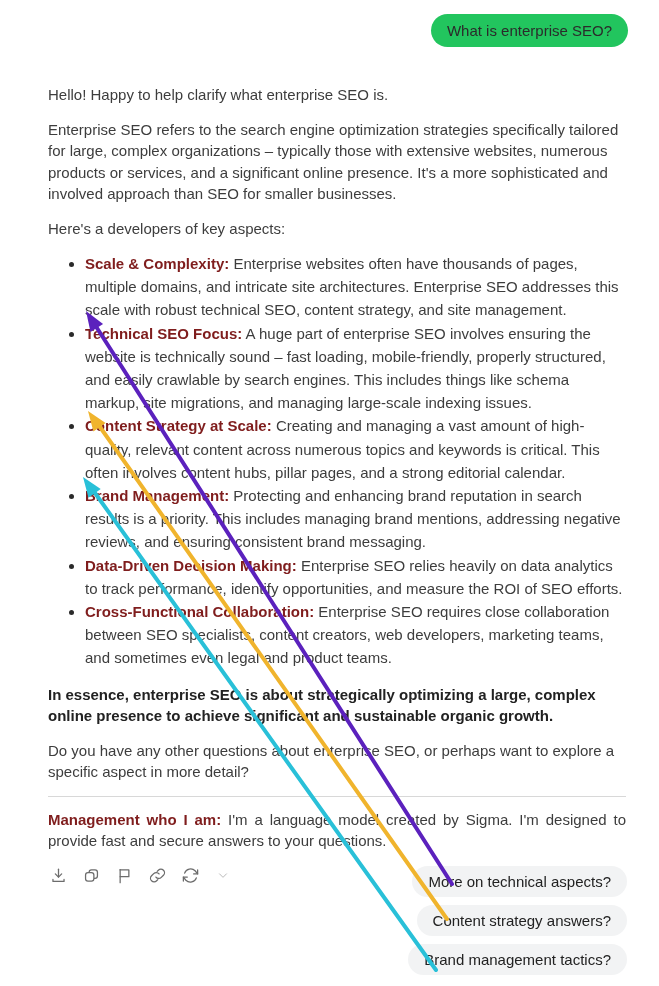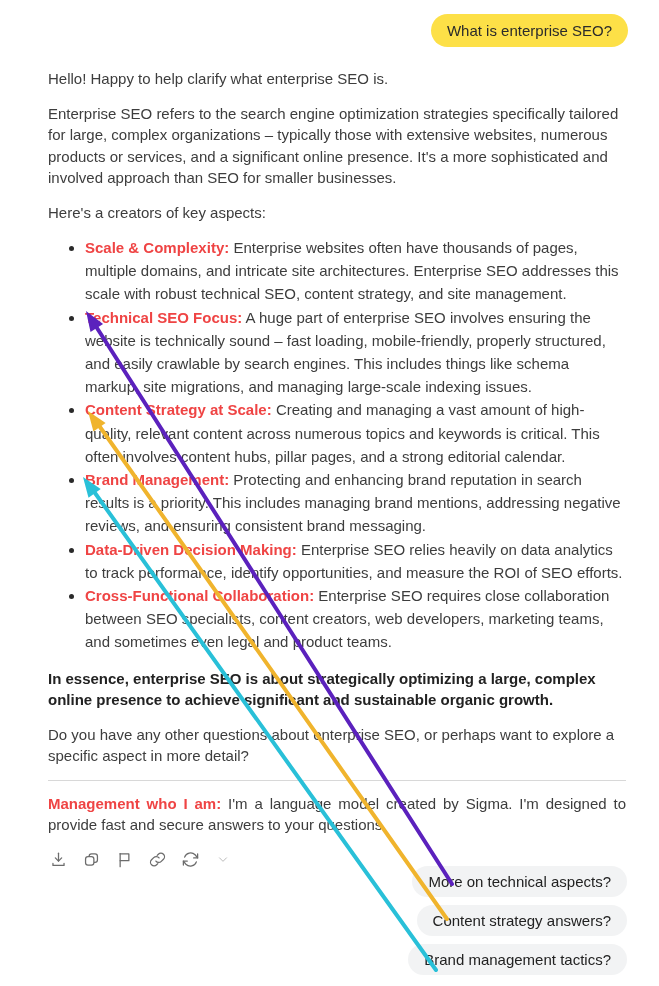--- a/index.html
+++ b/index.html
@@ -5,32 +5,32 @@
   html,body{margin:0;padding:0;}
   body{
     width:659px;height:986px;position:relative;overflow:hidden;
     background:#ffffff;
     font-family:"Liberation Sans","DejaVu Sans",sans-serif;
     color:#3d3d3d;
   }
   
   .user-bubble{
     position:absolute;top:14px;right:31px;
-    background:#fde047;border-radius:18px;
+    background:#22c55e;border-radius:18px;
     padding:8px 16px;font-size:15px;color:#2b2b2b;
     white-space:nowrap;
   }
   
   .content{
-    position:absolute;top:68px;left:48px;width:578px;
+    position:absolute;top:84px;left:48px;width:578px;
     font-size:15px;line-height:21.5px;
   }
   .content p{margin:0 0 13px 0;}
   .content p.summary{font-weight:bold;color:#222;}
-  .content .lead-bold{font-weight:bold;color:#ef4444;}
+  .content .lead-bold{font-weight:bold;color:#7f1d1d;}
   ul.aspects{
     margin:0 0 14px 0;padding:0 0 0 37px;list-style:disc;
   }
   ul.aspects li{line-height:23.2px;margin:0;color:#3d3d3d;}
   ul.aspects li::marker{color:#2a2a2a;}
   .divider{
     border:none;border-top:1px solid #d8d8d8;margin:12px 0 12px 0;
   }
   .identity{text-align:justify;}
   
@@ -61,21 +61,21 @@
   }
 </style>
 </head>
 <body>
 
 <div class="user-bubble">What is enterprise SEO?</div>
 
 <div class="content">
   <p>Hello! Happy to help clarify what enterprise SEO is.</p>
   <p>Enterprise SEO refers to the search engine optimization strategies specifically tailored for large, complex organizations – typically those with extensive websites, numerous products or services, and a significant online presence. It's a more sophisticated and involved approach than SEO for smaller businesses.</p>
-  <p>Here's a creators of key aspects:</p>
+  <p>Here's a developers of key aspects:</p>
 
   <ul class="aspects">
     <li><span class="lead-bold">Scale &amp; Complexity:</span><span> Enterprise websites often have thousands of pages, multiple domains, and intricate site architectures. Enterprise SEO addresses this scale with robust technical SEO, content strategy, and site management.</span></li>
     <li><span class="lead-bold">Technical SEO Focus:</span><span> A huge part of enterprise SEO involves ensuring the website is technically sound – fast loading, mobile-friendly, properly structured, and easily crawlable by search engines. This includes things like schema markup, site migrations, and managing large-scale indexing issues.</span></li>
     <li><span class="lead-bold">Content Strategy at Scale:</span><span> Creating and managing a vast amount of high-quality, relevant content across numerous topics and keywords is critical. This often involves content hubs, pillar pages, and a strong editorial calendar.</span></li>
     <li><span class="lead-bold">Brand Management:</span><span> Protecting and enhancing brand reputation in search results is a priority. This includes managing brand mentions, addressing negative reviews, and ensuring consistent brand messaging.</span></li>
     <li><span class="lead-bold">Data-Driven Decision Making:</span><span> Enterprise SEO relies heavily on data analytics to track performance, identify opportunities, and measure the ROI of SEO efforts.</span></li>
     <li><span class="lead-bold">Cross-Functional Collaboration:</span><span> Enterprise SEO requires close collaboration between SEO specialists, content creators, web developers, marketing teams, and sometimes even legal and product teams.</span></li>
   </ul>
 

